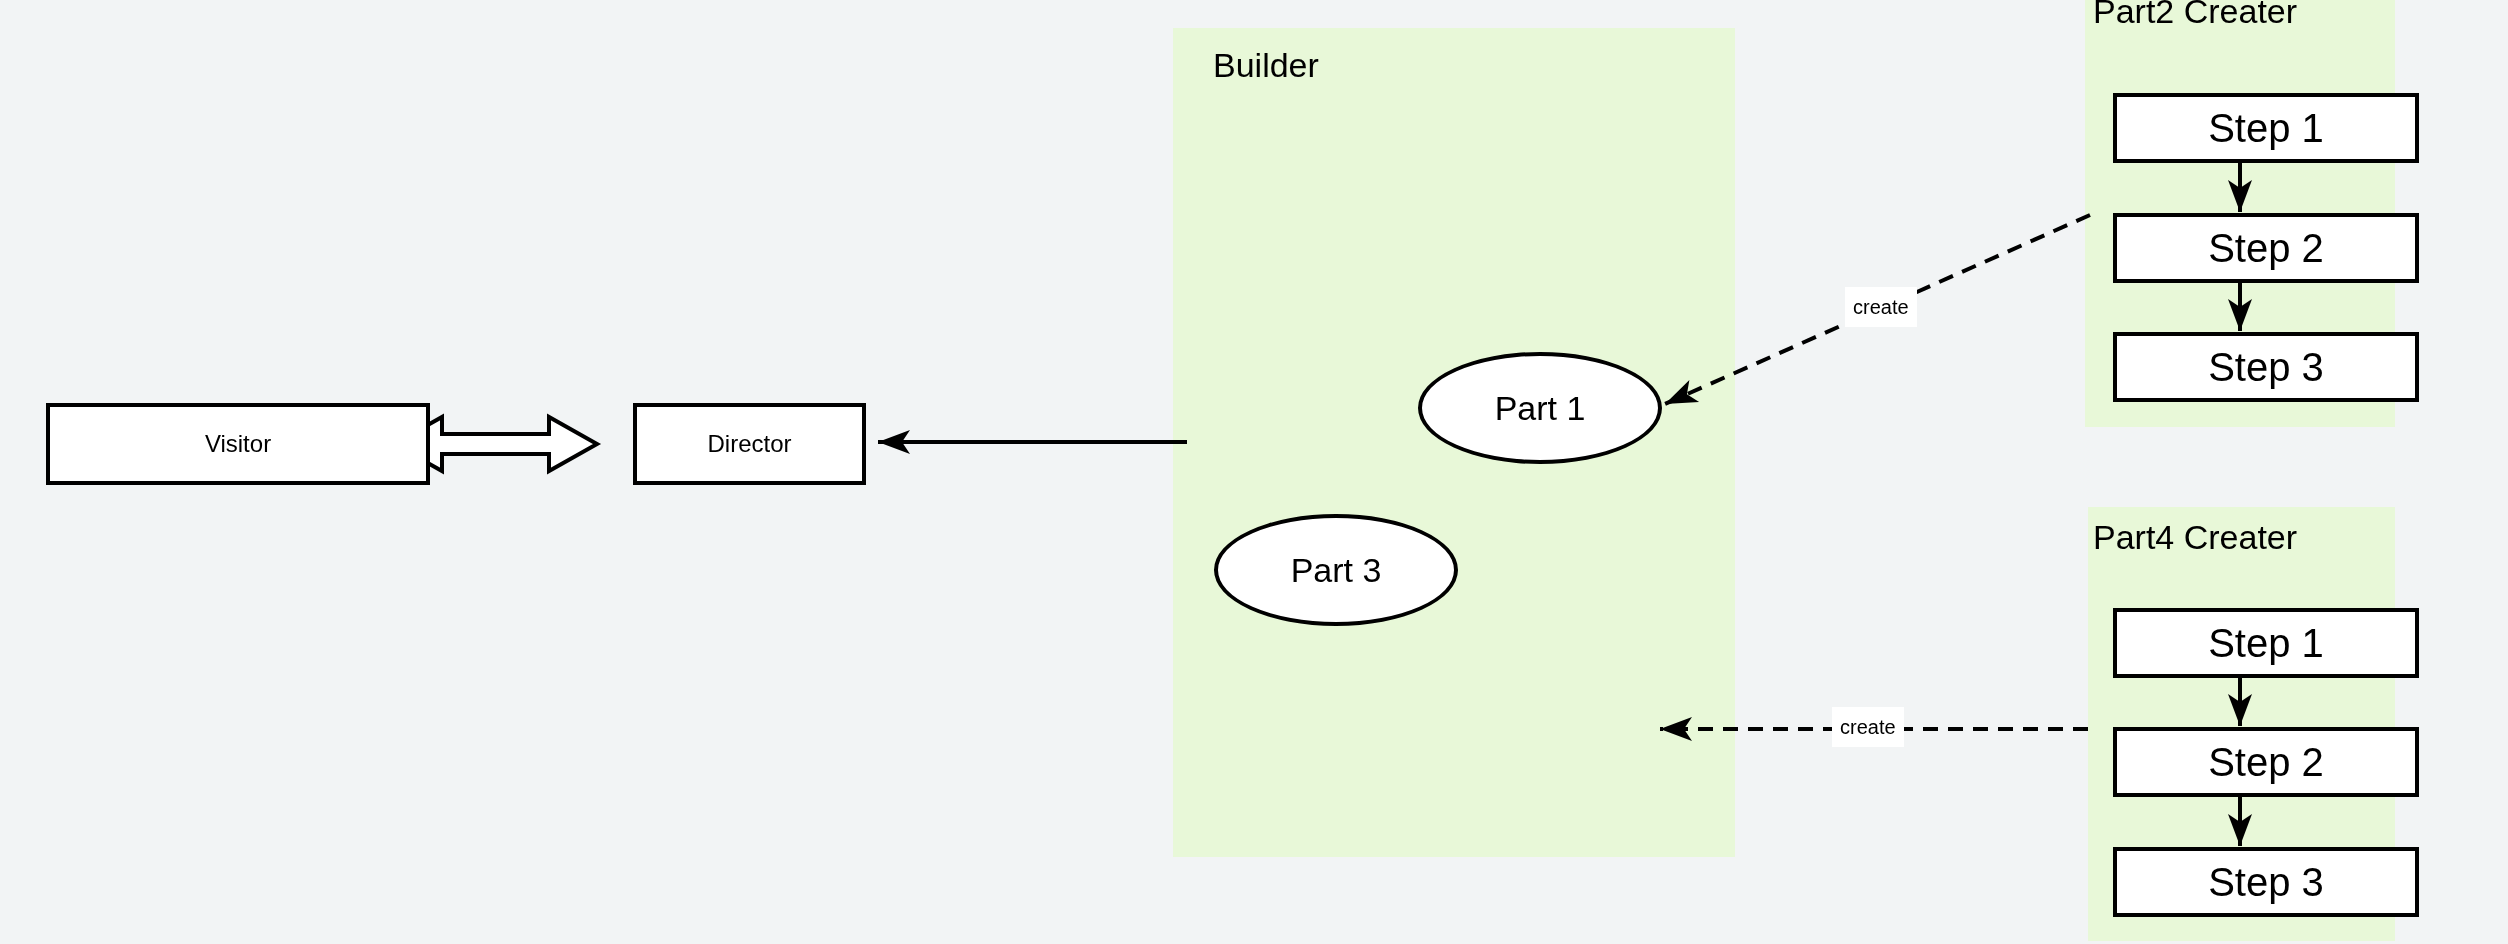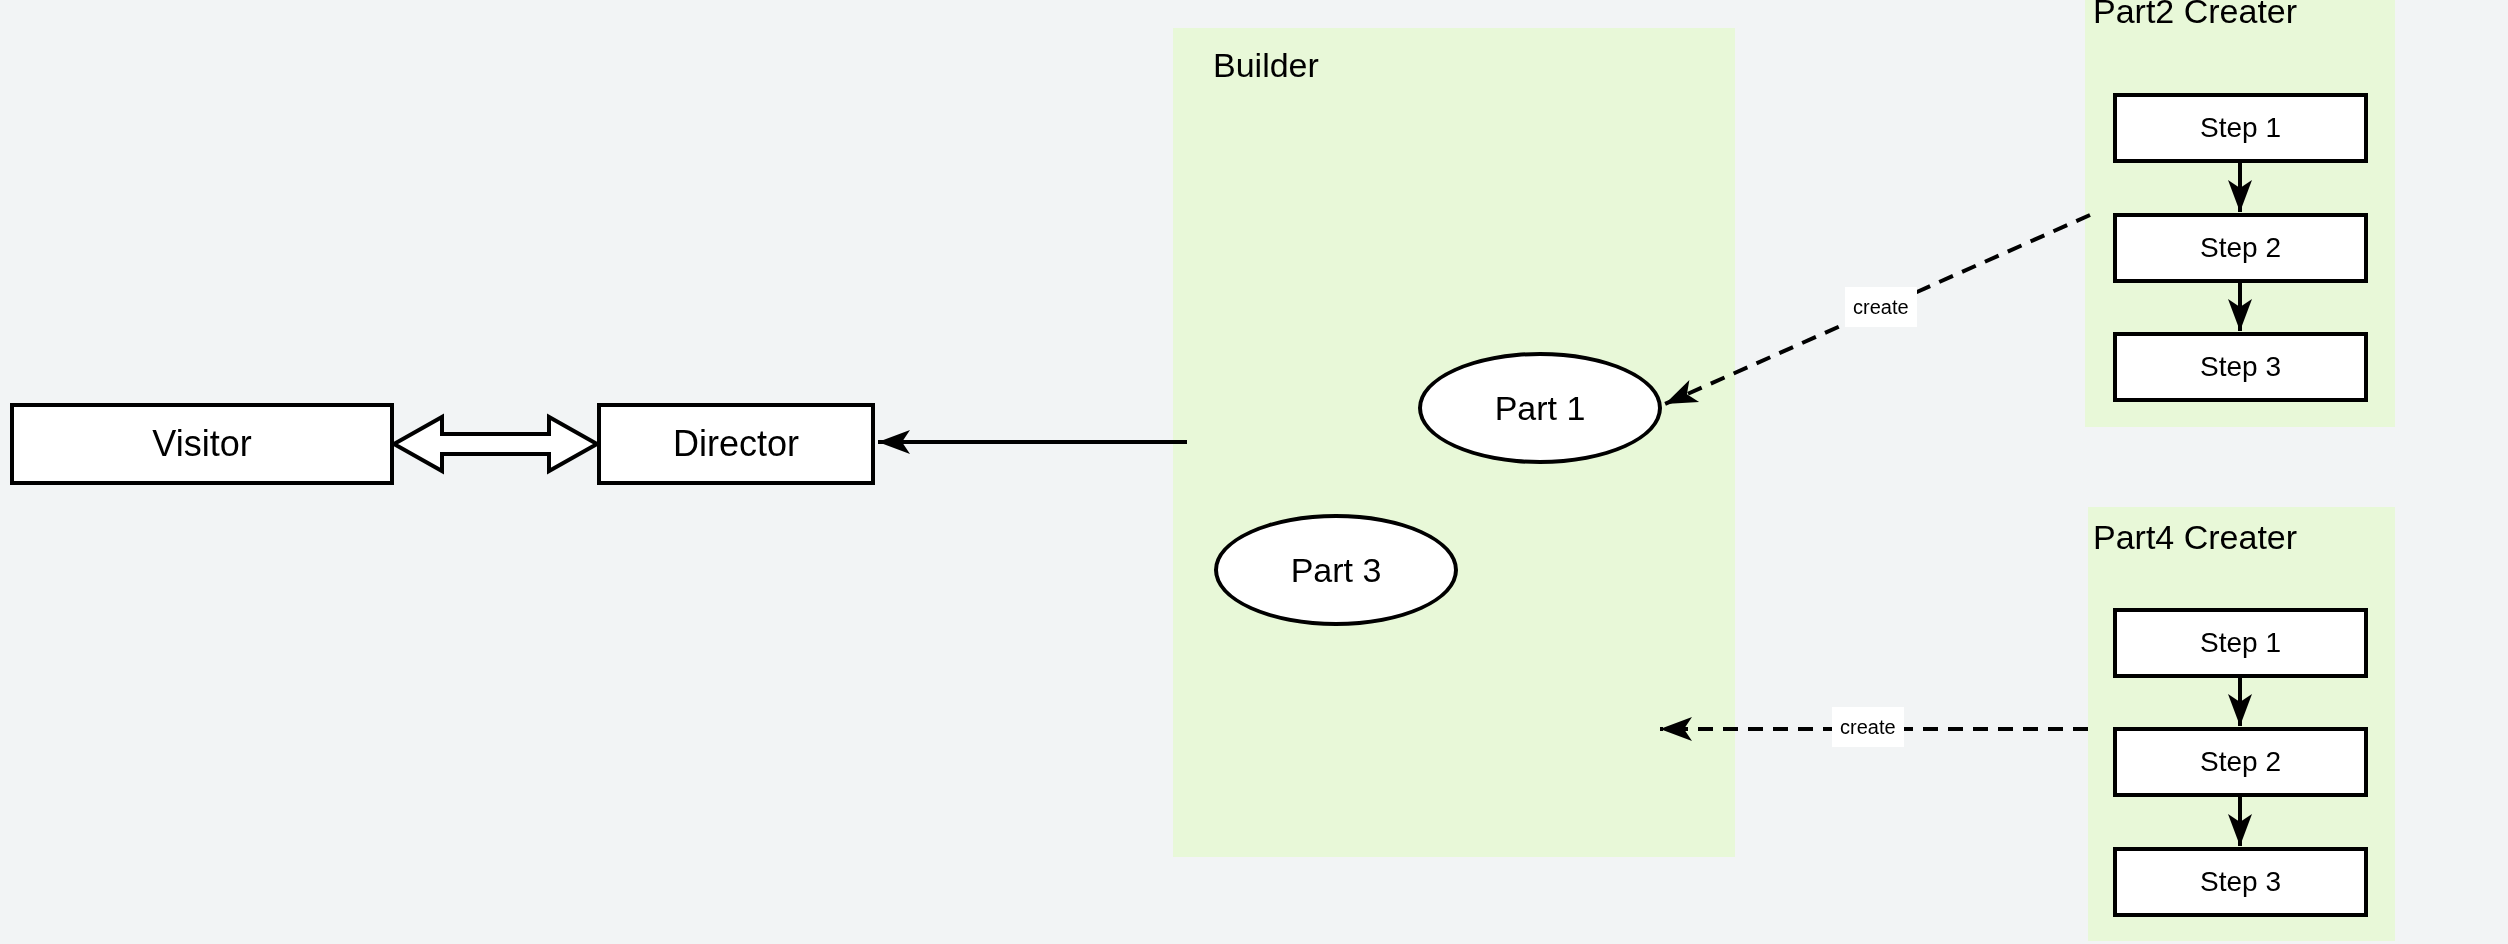--- a/index.html
+++ b/index.html
@@ -36,69 +36,70 @@
     z-index:1;
   }
   .node-box{
     position:absolute;
     box-sizing:border-box;
     background:#ffffff;
     border:4px solid #000;
     display:flex;
     align-items:center;
     justify-content:center;
-    font-size:36px;
+    font-size:24px;
     color:#000;
     z-index:2;
     white-space:nowrap;
+    margin-left:36px;
   }
   .ellipse{
     position:absolute;
     box-sizing:border-box;
     width:244px;
     height:112px;
     background:#ffffff;
     border:4px solid #000;
     border-radius:50%;
     display:flex;
     align-items:center;
     justify-content:center;
     font-size:34px;
     color:#000;
     z-index:2;
     white-space:nowrap;
   }
   #visitor-node{ left:10px;  top:403px; width:384px; height:82px; }
-  #director-node{ left:597px; top:403px; width:278px; height:82px; }
+  #director-node{ left:597px; top:403px; width:233px; height:82px; }
 
   #builder-region{ left:1173px; top:28px;  width:562px; height:829px; }
   #builder-title{ left:1213px; top:48px; }
 
   #part1-node{ left:1213px; top:192px; }
   #part2-node{ left:1418px; top:352px; }
   #part3-node{ left:1214px; top:514px; }
   #part4-node{ left:1413px; top:672px; }
 
   #part2-creater-region{ left:2085px; top:-30px; width:310px; height:457px; }
   #part2-creater-title{ left:2093px; top:-6px; }
   #part4-creater-region{ left:2088px; top:507px; width:307px; height:434px; }
   #part4-creater-title{ left:2093px; top:520px;text-align:center; }
 
   .step{
     position:absolute;
     box-sizing:border-box;
     left:2113px;
-    width:255px;
+    width:306px;
     height:70px;
     background:#fff;
     border:4px solid #000;
     display:flex;
     align-items:center;
     justify-content:center;
-    font-size:28px;
+    font-size:40px;
     color:#000;
     z-index:2;
     white-space:nowrap;
   }
   #p2-step1{ top:93px;  }
   #p2-step2{ top:213px; }
   #p2-step3{ top:332px; }
   #p4-step1{ top:608px; }
   #p4-step2{ top:727px; }
   #p4-step3{ top:847px; }

